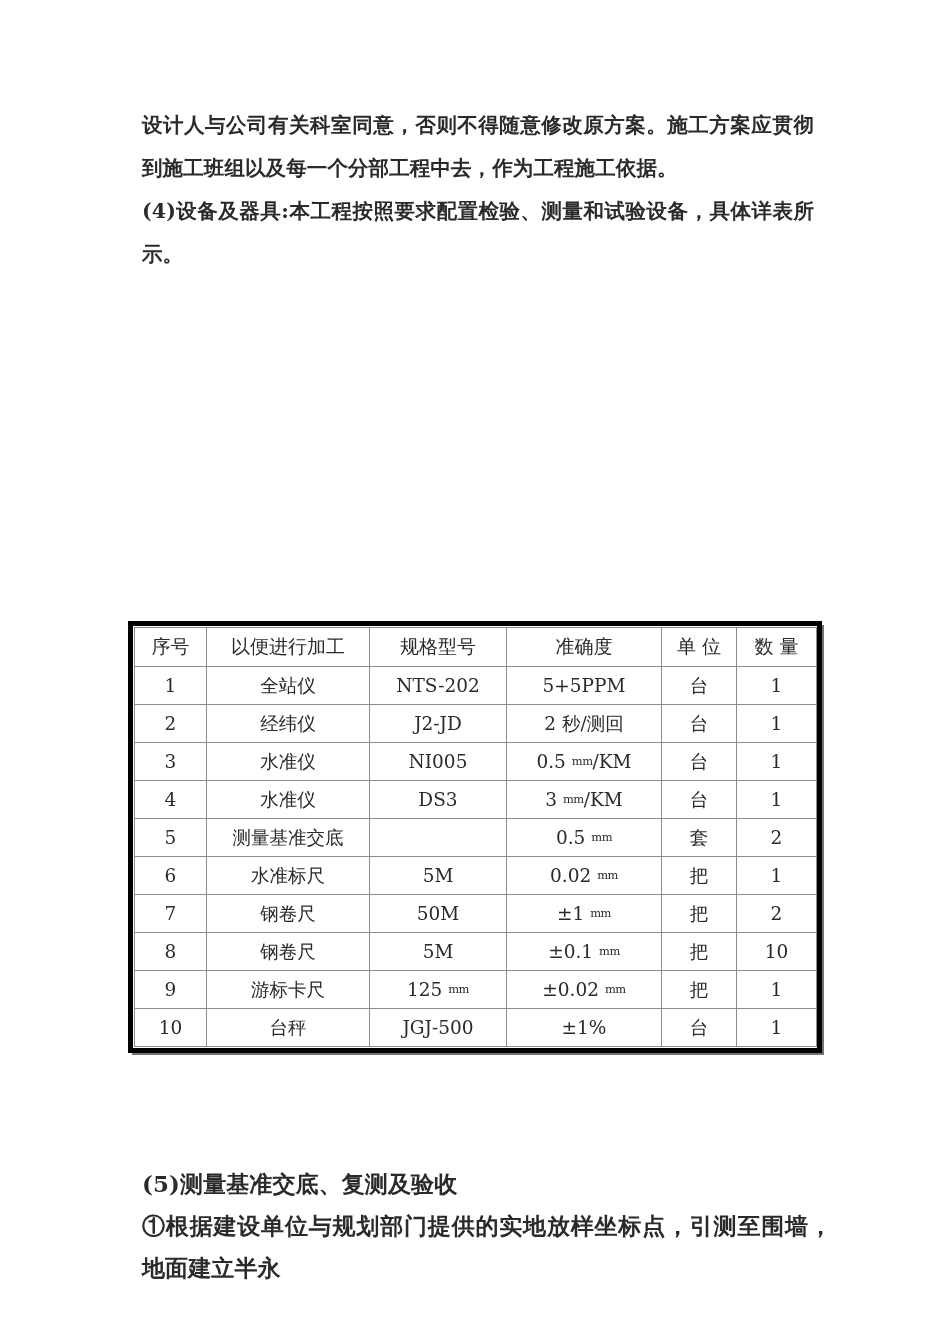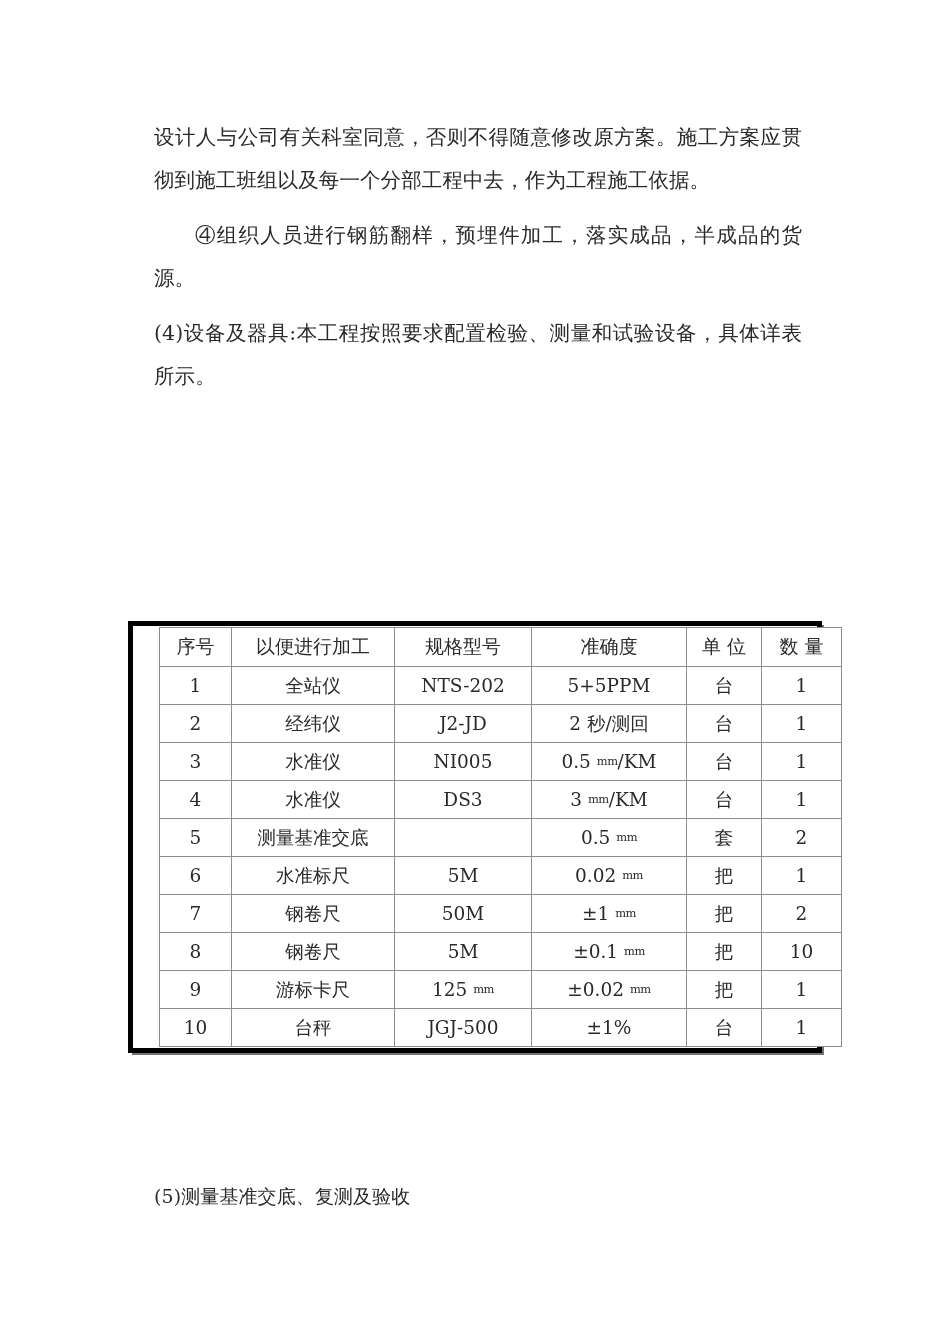--- a/index.html
+++ b/index.html
@@ -31,23 +31,24 @@
     top: 104px;
     width: 672px;
   }
 
   
   .para {
     font-size: 20.5px;
     line-height: 43px;
     text-align: justify;
     text-justify: inter-ideograph;
-    margin: 12px;
+    margin: 0;
     letter-spacing: 0.1px;
     color: #2a2a2a;
+    font-weight: bold;
   }
   .para.indent2 {
     text-indent: 41px;
   }
   .para.noindent {
     text-indent: 0;
   }
 
   
   .table-wrap {
@@ -61,21 +62,20 @@
     background: #ffffff;
     padding: 1px;
     box-sizing: border-box;
     box-shadow: 3px 3px 0 -1px rgba(0,0,0,0.55);
   }
   table.eq {
     border-collapse: collapse;
     width: 100%;
     table-layout: fixed;
     background: #fff;
-    margin-left: 25px;
   }
   table.eq td {
     border: 1px solid #8d8d8d;
     height: 37px;
     text-align: center;
     vertical-align: middle;
     font-size: 18.5px;
     color: #2a2a2a;
     padding: 0 2px;
     font-family: "DejaVu Serif", "Liberation Serif", serif;
@@ -97,30 +97,29 @@
     letter-spacing: -0.5px;
   }
 
   
   .bottom {
     position: absolute;
     left: 142px;
     top: 1163px;
     width: 690px;
   }
-  .bottom .para { line-height: 42px; font-size: 19px; }
+  .bottom .para { line-height: 42px; font-size: 23px; }
 </style>
 </head>
 <body>
 
 <div class="page">
 
   <div class="content">
     <p class="para noindent">设计人与公司有关科室同意，否则不得随意修改原方案。施工方案应贯彻到施工班组以及每一个分部工程中去，作为工程施工依据。</p>
-    <p class="para indent2">④组织人员进行钢筋翻样，预埋件加工，落实成品，半成品的货源。</p>
     <p class="para noindent">(4)设备及器具:本工程按照要求配置检验、测量和试验设备，具体详表所示。</p>
   </div>
 
   <div class="table-wrap">
     <div class="table-outer">
       <table class="eq">
         <colgroup>
           <col class="c0">
             <col class="c1">
             <col class="c2">
@@ -217,15 +216,16 @@
               <td>台</td>
               <td>1</td>
             </tr>
           </tbody>
       </table>
     </div>
   </div>
 
   <div class="bottom">
     <p class="para noindent">(5)测量基准交底、复测及验收</p>
+    <p class="para noindent">①根据建设单位与规划部门提供的实地放样坐标点，引测至围墙，地面建立半永</p>
   </div>
 
 </div>
 
 </body></html>

